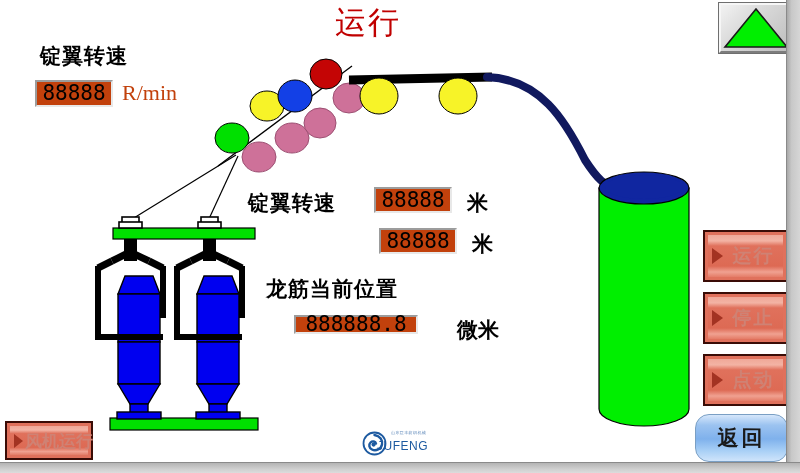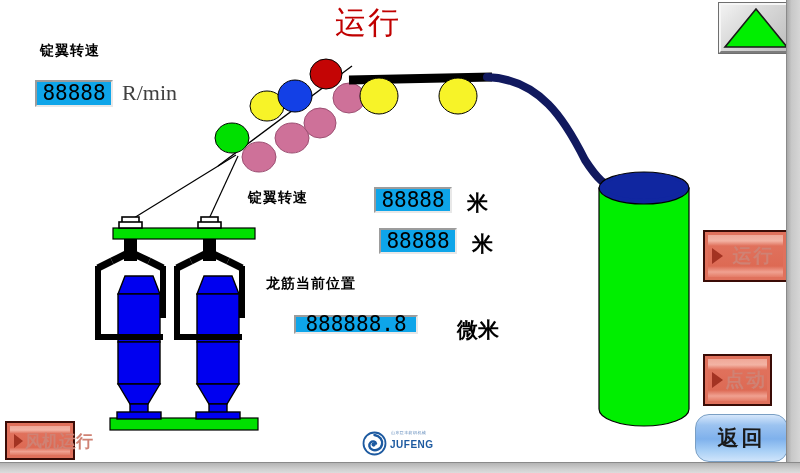--- a/index.html
+++ b/index.html
@@ -46,46 +46,46 @@
     font-weight: 400;
     color: #c00000;
     letter-spacing: 2px;
     white-space: nowrap;
   }
 
   
   .cn-label {
     position: absolute;
     font-family: "DejaVu Sans", sans-serif;
-    font-size: 14px;
-    font-weight: bold;
-    color: #000000;
-    white-space: nowrap;
-    letter-spacing: 1px;
-  }
-  .unit-label {
-    position: absolute;
-    font-family: "DejaVu Sans", sans-serif;
     font-size: 21px;
     font-weight: bold;
     color: #000000;
     white-space: nowrap;
+    letter-spacing: 1px;
+  }
+  .unit-label {
+    position: absolute;
+    font-family: "DejaVu Sans", sans-serif;
+    font-size: 21px;
+    font-weight: bold;
+    color: #000000;
+    white-space: nowrap;
   }
   .unit-roman {
     position: absolute;
     font-family: "Liberation Serif", serif;
     font-size: 22px;
-    color: #404040;
+    color: #c2410c;
     white-space: nowrap;
   }
 
   
   .valfield {
     position: absolute;
-    background: #0ea5e9;
+    background: #c2410c;
     border-top: 2px solid #9c9c9c;
     border-left: 2px solid #9c9c9c;
     border-right: 2px solid #e8e8e8;
     border-bottom: 2px solid #e8e8e8;
     font-family: "DejaVu Sans Mono", monospace;
     font-size: 21px;
     color: #000000;
     text-align: center;
     line-height: 1;
     box-sizing: border-box;
@@ -187,25 +187,25 @@
   
   .logo-wrap {
     position: absolute;
     left: 362px;
     top: 428px;
     width: 100px;
     height: 30px;
   }
   .logo-word {
     position: absolute;
-    left: 28px;
+    left: 15px;
     top: 11px;
     font-family: "Liberation Sans", sans-serif;
-    font-size: 10px;
-    font-weight: bold;
+    font-size: 12px;
+    font-weight: normal;
     color: #1d5aa0;
     letter-spacing: 0.5px;
   }
   .logo-sub {
     position: absolute;
     left: 29px;
     top: 2px;
     font-family: "DejaVu Sans", sans-serif;
     font-size: 4px;
     color: #5b86b8;
@@ -313,30 +313,35 @@
   <div class="cn-label" style="left:266px; top:275px;">龙筋当前位置</div>
   <div class="valfield" style="left:294px; top:315px; width:124px; height:19px;text-align:right;">888888.8</div>
   <div class="unit-label" style="left:457px; top:316px;">微米</div>
 
   <div class="btn-red" style="left:703px; top:230px; width:85px; height:52px;">
     <div class="inner"></div>
     <div class="arrow"></div>
     <div class="btxt">运行</div>
   </div>
 
-
-  <div class="btn-red" style="left:703px; top:354px; width:69px; height:52px;">
+  <div class="btn-red" style="left:703px; top:292px; width:85px; height:52px;">
+    <div class="inner"></div>
+    <div class="arrow"></div>
+    <div class="btxt">停止</div>
+  </div>
+
+  <div class="btn-red" style="left:703px; top:354px; width:85px; height:52px;">
     <div class="inner"></div>
     <div class="arrow"></div>
     <div class="btxt">点动</div>
   </div>
 
   <div class="btn-blue" style="left:695px; top:414px; width:93px; height:48px;">返回</div>
 
-  <div class="btn-red small" style="left:5px; top:421px; width:70px; height:39px;padding-left:16px;">
+  <div class="btn-red small" style="left:5px; top:421px; width:88px; height:39px;padding-left:16px;">
     <div class="inner"></div>
     <div class="arrow"></div>
     <div class="btxt">风机运行</div>
   </div>
 
   <div class="logo-wrap">
     <svg width="25" height="25" viewBox="0 0 25 25" style="position:absolute;left:0;top:3px;">
       <circle cx="12.5" cy="12.5" r="11" fill="none" stroke="#1d5aa0" stroke-width="1.8"></circle>
       <path d="M 12.5 4 C 18 5 21 9 20 13.5 C 19 18 14 20.5 10 18.5 C 7 17 6.5 13.5 8.5 11.5 C 10.5 9.6 13.5 10.4 14 12.6" fill="none" stroke="#1d5aa0" stroke-width="2.4" stroke-linecap="round"></path>
       <circle cx="11.6" cy="13.6" r="2.1" fill="#1d5aa0"></circle>

